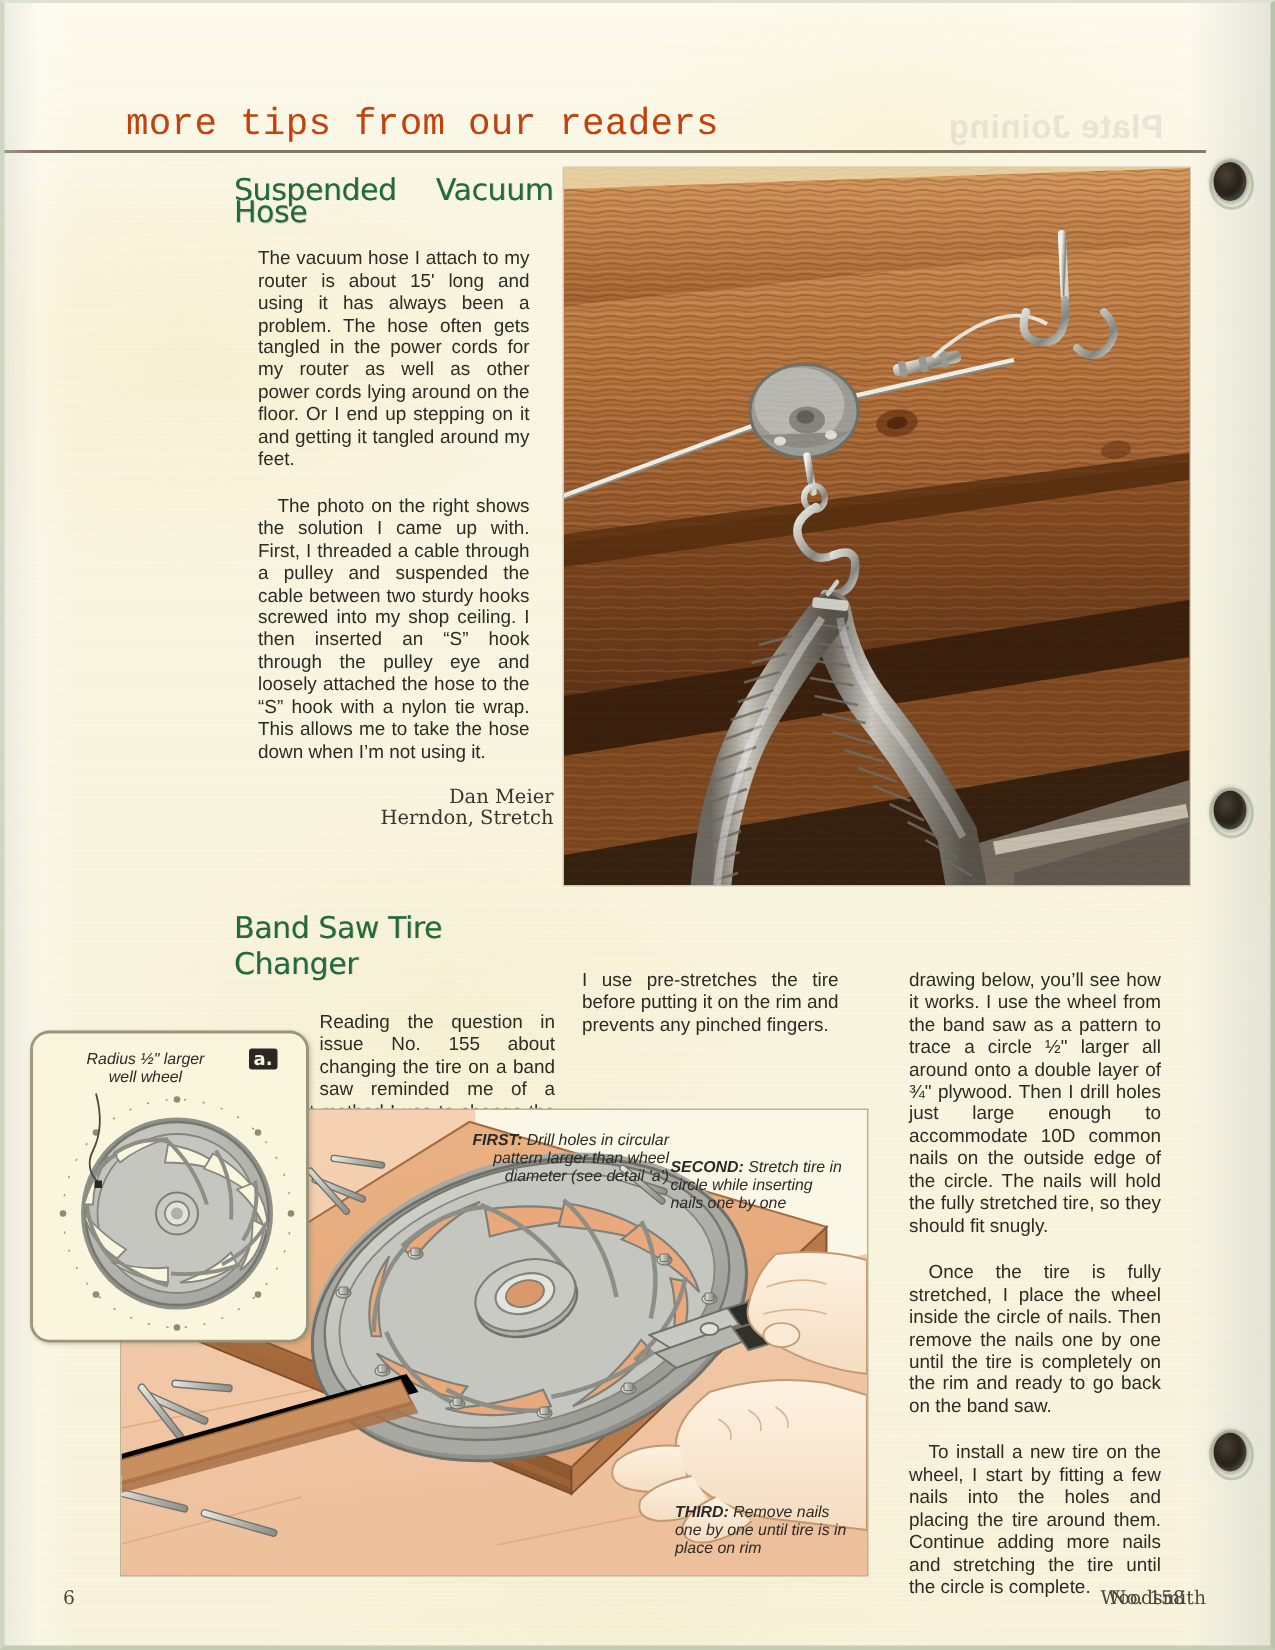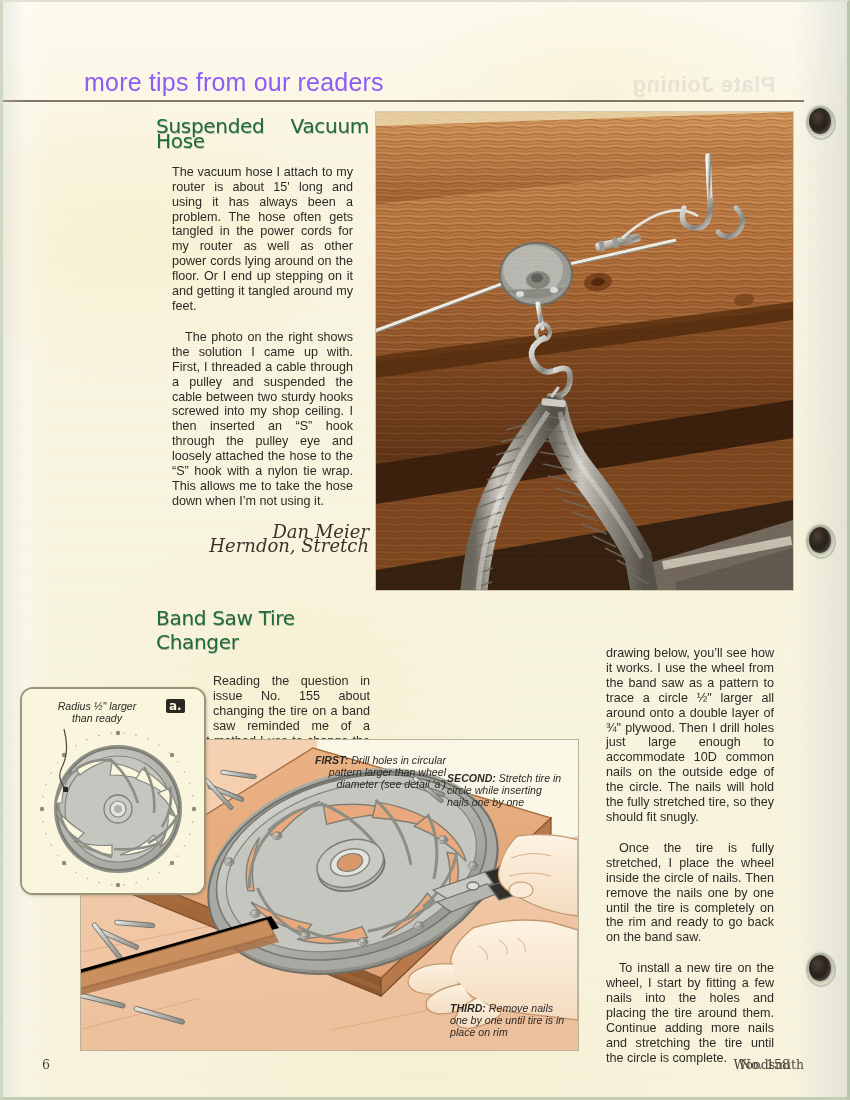--- a/index.html
+++ b/index.html
@@ -59,42 +59,42 @@
     box-shadow:0 0 3px 2px rgba(120,130,110,.55),inset -2px -2px 3px rgba(255,255,255,.18);
   }
   .hole:after{
     content:"";position:absolute;left:-3px;top:-2px;width:26px;height:30px;border-radius:50%;
     border:2px solid rgba(150,165,135,.5);
   }
 
   
   #kicker{
     position:absolute;left:84px;top:68px;
-    font-size:25px;color:#8b5cf6;letter-spacing:.2px;
-    font-family:Liberation Sans, sans-serif;font-weight:400;
+    font-size:25px;color:#c2410c;letter-spacing:.2px;
+    font-family:Liberation Mono, monospace;font-weight:400;
   }
   #headrule{position:absolute;left:0;top:100px;width:804px;height:2px;background:#6d5f4e;opacity:.85;}
 
   
   .art-title{
     color:#1f6b3a;font-size:20px;font-weight:400;letter-spacing:-.3px;
     font-family:"DejaVu Sans",sans-serif;
     text-shadow:.5px .5px 0 rgba(0,0,0,.25);
   }
 
   
   .body-col{
     font-size:12.6px;line-height:14.9px;color:#2e2b26;
     text-align:justify;font-family:"Liberation Sans",sans-serif;
   }
   .body-col p{margin:16px;}
   .body-col p.ind{text-indent:13px;}
   .byline{
-    text-align:right;font-family:"DejaVu Serif",serif;font-style:italic;
-    font-size:18px;line-height:14.6px;color:#3a342c;margin-top:4px;
+    text-align:right;font-family:"DejaVu Serif",serif;
+    font-size:13px;line-height:14.6px;color:#3a342c;margin-top:4px;
   }
 
   
   #c1{position:absolute;left:156px;top:119px;width:213px;}
   #c1 .art-title{margin-bottom:2px;}
 
   #a2c1{position:absolute;left:156px;top:606px;width:214px;}
   #a2c1 .art-title{margin-bottom:20px;}
   #a2c1 .flowtext{
     font-size:12.6px;line-height:14.9px;color:#2e2b26;text-align:justify;
@@ -335,20 +335,21 @@
 <div id="a2c1">
   <div class="art-title">Band Saw Tire Changer</div>
   <div class="flowtext">
     <div id="wrapbox"></div>
     <span>Reading the question in issue No. 155 about changing the tire on a band saw reminded me of a differ-</span>
     <span>ent method I use to change the tire on my band saw. The method</span>
   </div>
 </div>
 
 <div id="a2c2" class="body-col">
+  <p>I use pre-stretches the tire before putting it on the rim and prevents any pinched fingers.</p>
 </div>
 
 <div id="a2c3" class="body-col">
   <p>drawing below, you’ll see how it works. I use the wheel from the band saw as a pattern to trace a circle ½" larger all around onto a double layer of ¾" plywood. Then I drill holes just large enough to accommodate 10D common nails on the outside edge of the circle. The nails will hold the fully stretched tire, so they should fit snugly.</p>
   <p class="ind">Once the tire is fully stretched, I place the wheel inside the circle of nails. Then remove the nails one by one until the tire is completely on the rim and ready to go back on the band saw.</p>
   <p class="ind">To install a new tire on the wheel, I start by fitting a few nails into the holes and placing the tire around them. Continue adding more nails and stretching the tire until the circle is complete.</p>
 </div>
 
 <div id="illus">
   <svg width="497" height="310" viewBox="0 0 497 310">
@@ -598,21 +599,21 @@
       <circle r="8" fill="#e3e4dd" stroke="#83847c" stroke-width="1.2"></circle>
       <circle r="4" fill="#b0b1aa"></circle>
     </g>
 
     <path d="M42 40 Q48 62 40 78 Q34 90 44 100" stroke="#4a4740" stroke-width="1.2" fill="none"></path>
     <rect x="41" y="98" width="5" height="5" fill="#2a2822"></rect>
   </svg>
 </div>
 <div class="insetlabel" style="left:34px;top:700px;width:126px;">
   <div>Radius ½" larger</div>
-  <div>than ready</div>
+  <div>well wheel</div>
 </div>
 <div class="detail-badge" style="left:166px;top:699px;">
   <i>a.</i>
 </div>
 
 <div class="foot" id="foot-page">6</div>
 <div class="foot" id="foot-title">Woodsmith</div>
 <div class="foot" id="foot-issue">No. 158</div>
 
 <div id="leftshade"></div>

